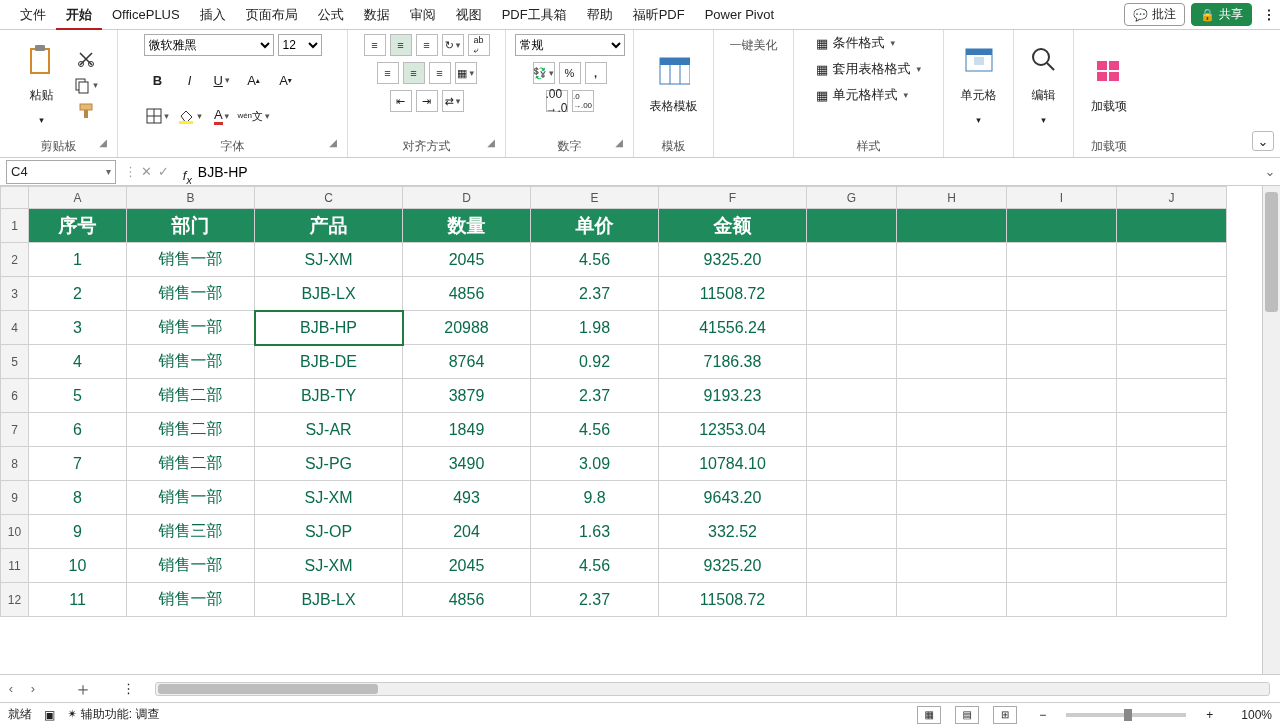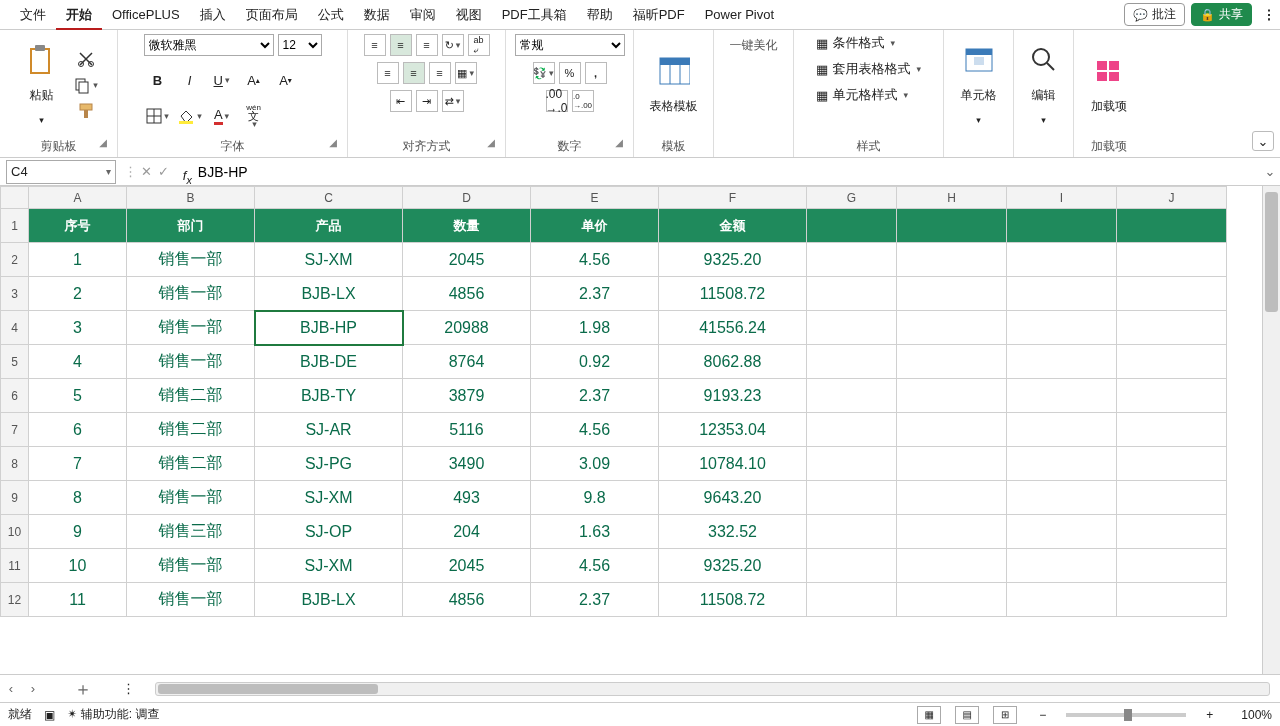--- a/index.html
+++ b/index.html
@@ -41,21 +41,21 @@
 
 
 .gridwrap { position:relative; height:calc(726px - 30px - 128px - 28px - 28px - 24px); overflow:hidden; display:flex; }
 .sheet { flex:1; overflow:hidden; }
 table.grid { border-collapse:collapse; table-layout:fixed; }
 .grid th, .grid td { border:1px solid #d0d0d0; }
 .colhdr th { background:#f3f3f3; color:#555; font-weight:normal; height:22px; text-align:center; font-size:12px;}
 .rowhdr { background:#f3f3f3; color:#555; width:28px; text-align:center; font-size:12px; font-weight:normal;}
 .corner { background:#f3f3f3; width:28px; }
 .grid td { height:34px; text-align:center; font-size:16px; color:#0a6b4a; }
-.grid tr.hdr-row td { background:#1f8a5c; color:#fff; font-weight:bold; font-size:13px; height:34px;}
+.grid tr.hdr-row td { background:#1f8a5c; color:#fff; font-weight:bold; font-size:19px; height:34px;}
 .activecell { outline:2px solid #1f7a3f; outline-offset:-1px; }
 .vscroll { width:18px; background:#f0f0f0; border-left:1px solid #ccc; position:relative;}
 .vscroll .thumb{ position:absolute; left:2px; right:2px; top:6px; height:120px; background:#bdbdbd; border-radius:3px;}
 
 
 .sheetbar { height:28px; border-top:1px solid #ccc; display:flex; align-items:center; }
 .sheetbar .nav { width:22px; text-align:center; color:#666; }
 .sheettabs { display:flex; height:100%; align-items:flex-end; margin-left:60px;}
 .sheettab { padding:4px 14px; border:1px solid transparent; color:#3a6; border-bottom:none; margin-right:4px; font-size:14px;}
 .sheettab.active { border-color:#bbb; background:#fff; color:#222; border-top:2px solid #1f8a4c; position:relative; top:1px;}
@@ -164,21 +164,21 @@
           </div>
         <div class="icon-btn dd">
             <svg width="18" height="16">
               <path d="M4 8l5-5 6 6-6 6z" fill="none" stroke="#333"></path>
               <rect x="2" y="13" width="14" height="3" fill="#ffeb3b"></rect>
             </svg>
           </div>
         <div class="icon-btn dd">
             <span style="border-bottom:3px solid #d32f2f">A</span>
           </div>
-        <div class="icon-btn dd" style="flex-direction:column;line-height:8px">
+        <div class="icon-btn dd" style="flex-direction:row;line-height:8px">
             <span style="font-size:8px">wén</span>
             <span style="font-size:11px">文</span>
           </div>
       </div>
     </div>
     <div class="label"><span>字体</span><span class="launcher">◢</span></div>
   </div>
 
   <div class="group" style="width:158px">
     <div class="body" style="flex-direction:column;gap:6px">
@@ -394,21 +394,21 @@
             <td class=""></td>
             <td class=""></td>
           </tr>
           <tr>
             <th class="rowhdr">5</th>
             <td class="">4</td>
             <td class="">销售一部</td>
             <td class="">BJB-DE</td>
             <td class="">8764</td>
             <td class="">0.92</td>
-            <td class="">8062.88</td>
+            <td class="">7186.38</td>
             <td class=""></td>
             <td class=""></td>
             <td class=""></td>
             <td class=""></td>
           </tr>
           <tr>
             <th class="rowhdr">6</th>
             <td class="">5</td>
             <td class="">销售二部</td>
             <td class="">BJB-TY</td>
@@ -418,21 +418,21 @@
             <td class=""></td>
             <td class=""></td>
             <td class=""></td>
             <td class=""></td>
           </tr>
           <tr>
             <th class="rowhdr">7</th>
             <td class="">6</td>
             <td class="">销售二部</td>
             <td class="">SJ-AR</td>
-            <td class="">5116</td>
+            <td class="">1849</td>
             <td class="">4.56</td>
             <td class="">12353.04</td>
             <td class=""></td>
             <td class=""></td>
             <td class=""></td>
             <td class=""></td>
           </tr>
           <tr>
             <th class="rowhdr">8</th>
             <td class="">7</td>

